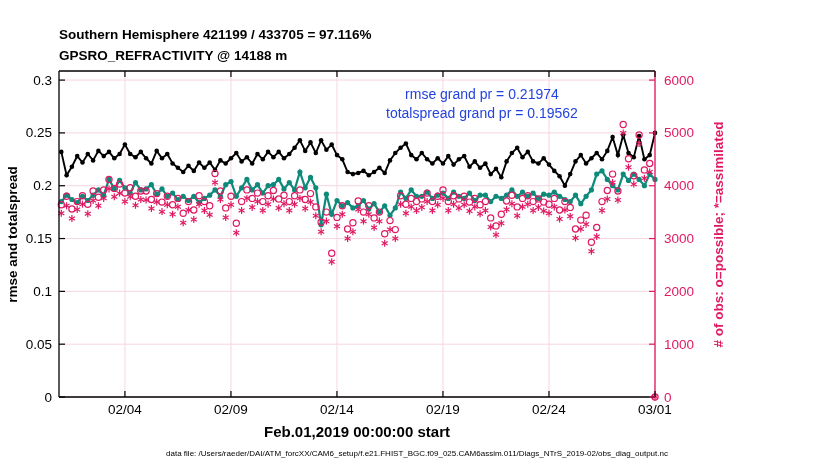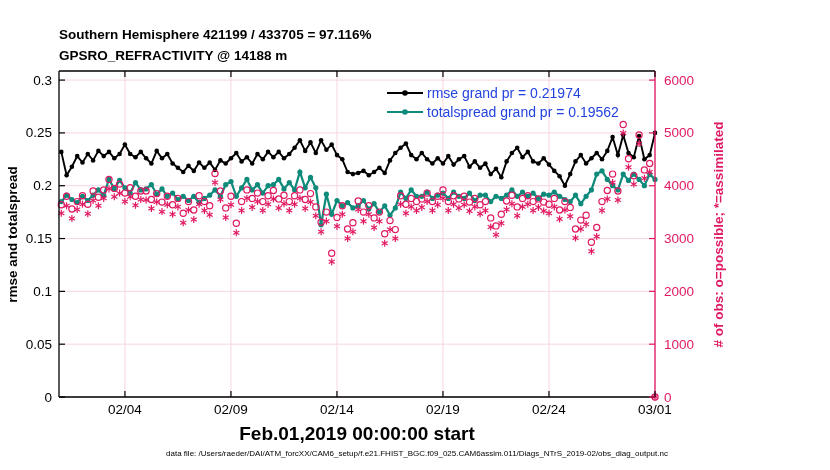--- a/index.html
+++ b/index.html
@@ -8,23 +8,23 @@
     font-family:"Liberation Sans",sans-serif;color:#000;
   }
   .title{position:absolute;left:59px;top:24px;width:596px;text-align:left;
          font-weight:bold;font-size:13.5px;line-height:21px;}
   .plot-svg{position:absolute;left:0;top:0;}
   .ylab-left{position:absolute;left:-128px;top:227px;width:280px;text-align:center;
              transform:rotate(-90deg);font-size:13.5px;font-weight:bold;}
   .ylab-right{position:absolute;left:578px;top:227px;width:280px;text-align:center;
               transform:rotate(-90deg);font-size:13.5px;font-weight:bold;}
   .xlab{position:absolute;left:59px;top:423px;width:596px;text-align:center;
-        font-size:19px;font-weight:bold;}
+        font-size:15px;font-weight:bold;}
   .legend{position:absolute;left:386px;top:83px;}
-  .legend-row{display:flex;align-items:center;height:19px;}
+  .legend-row{display:flex;align-items:center;height:19px;flex-direction:column;}
   .legend-row svg{display:block;margin-right:3px;}
   .legend-row span{font-size:14px;}
   .caption{position:absolute;left:2px;top:449px;width:830px;text-align:center;
            font-size:8px;color:#000;}
 </style>
 </head>
 <body>
 
 <div class="figure">
 

